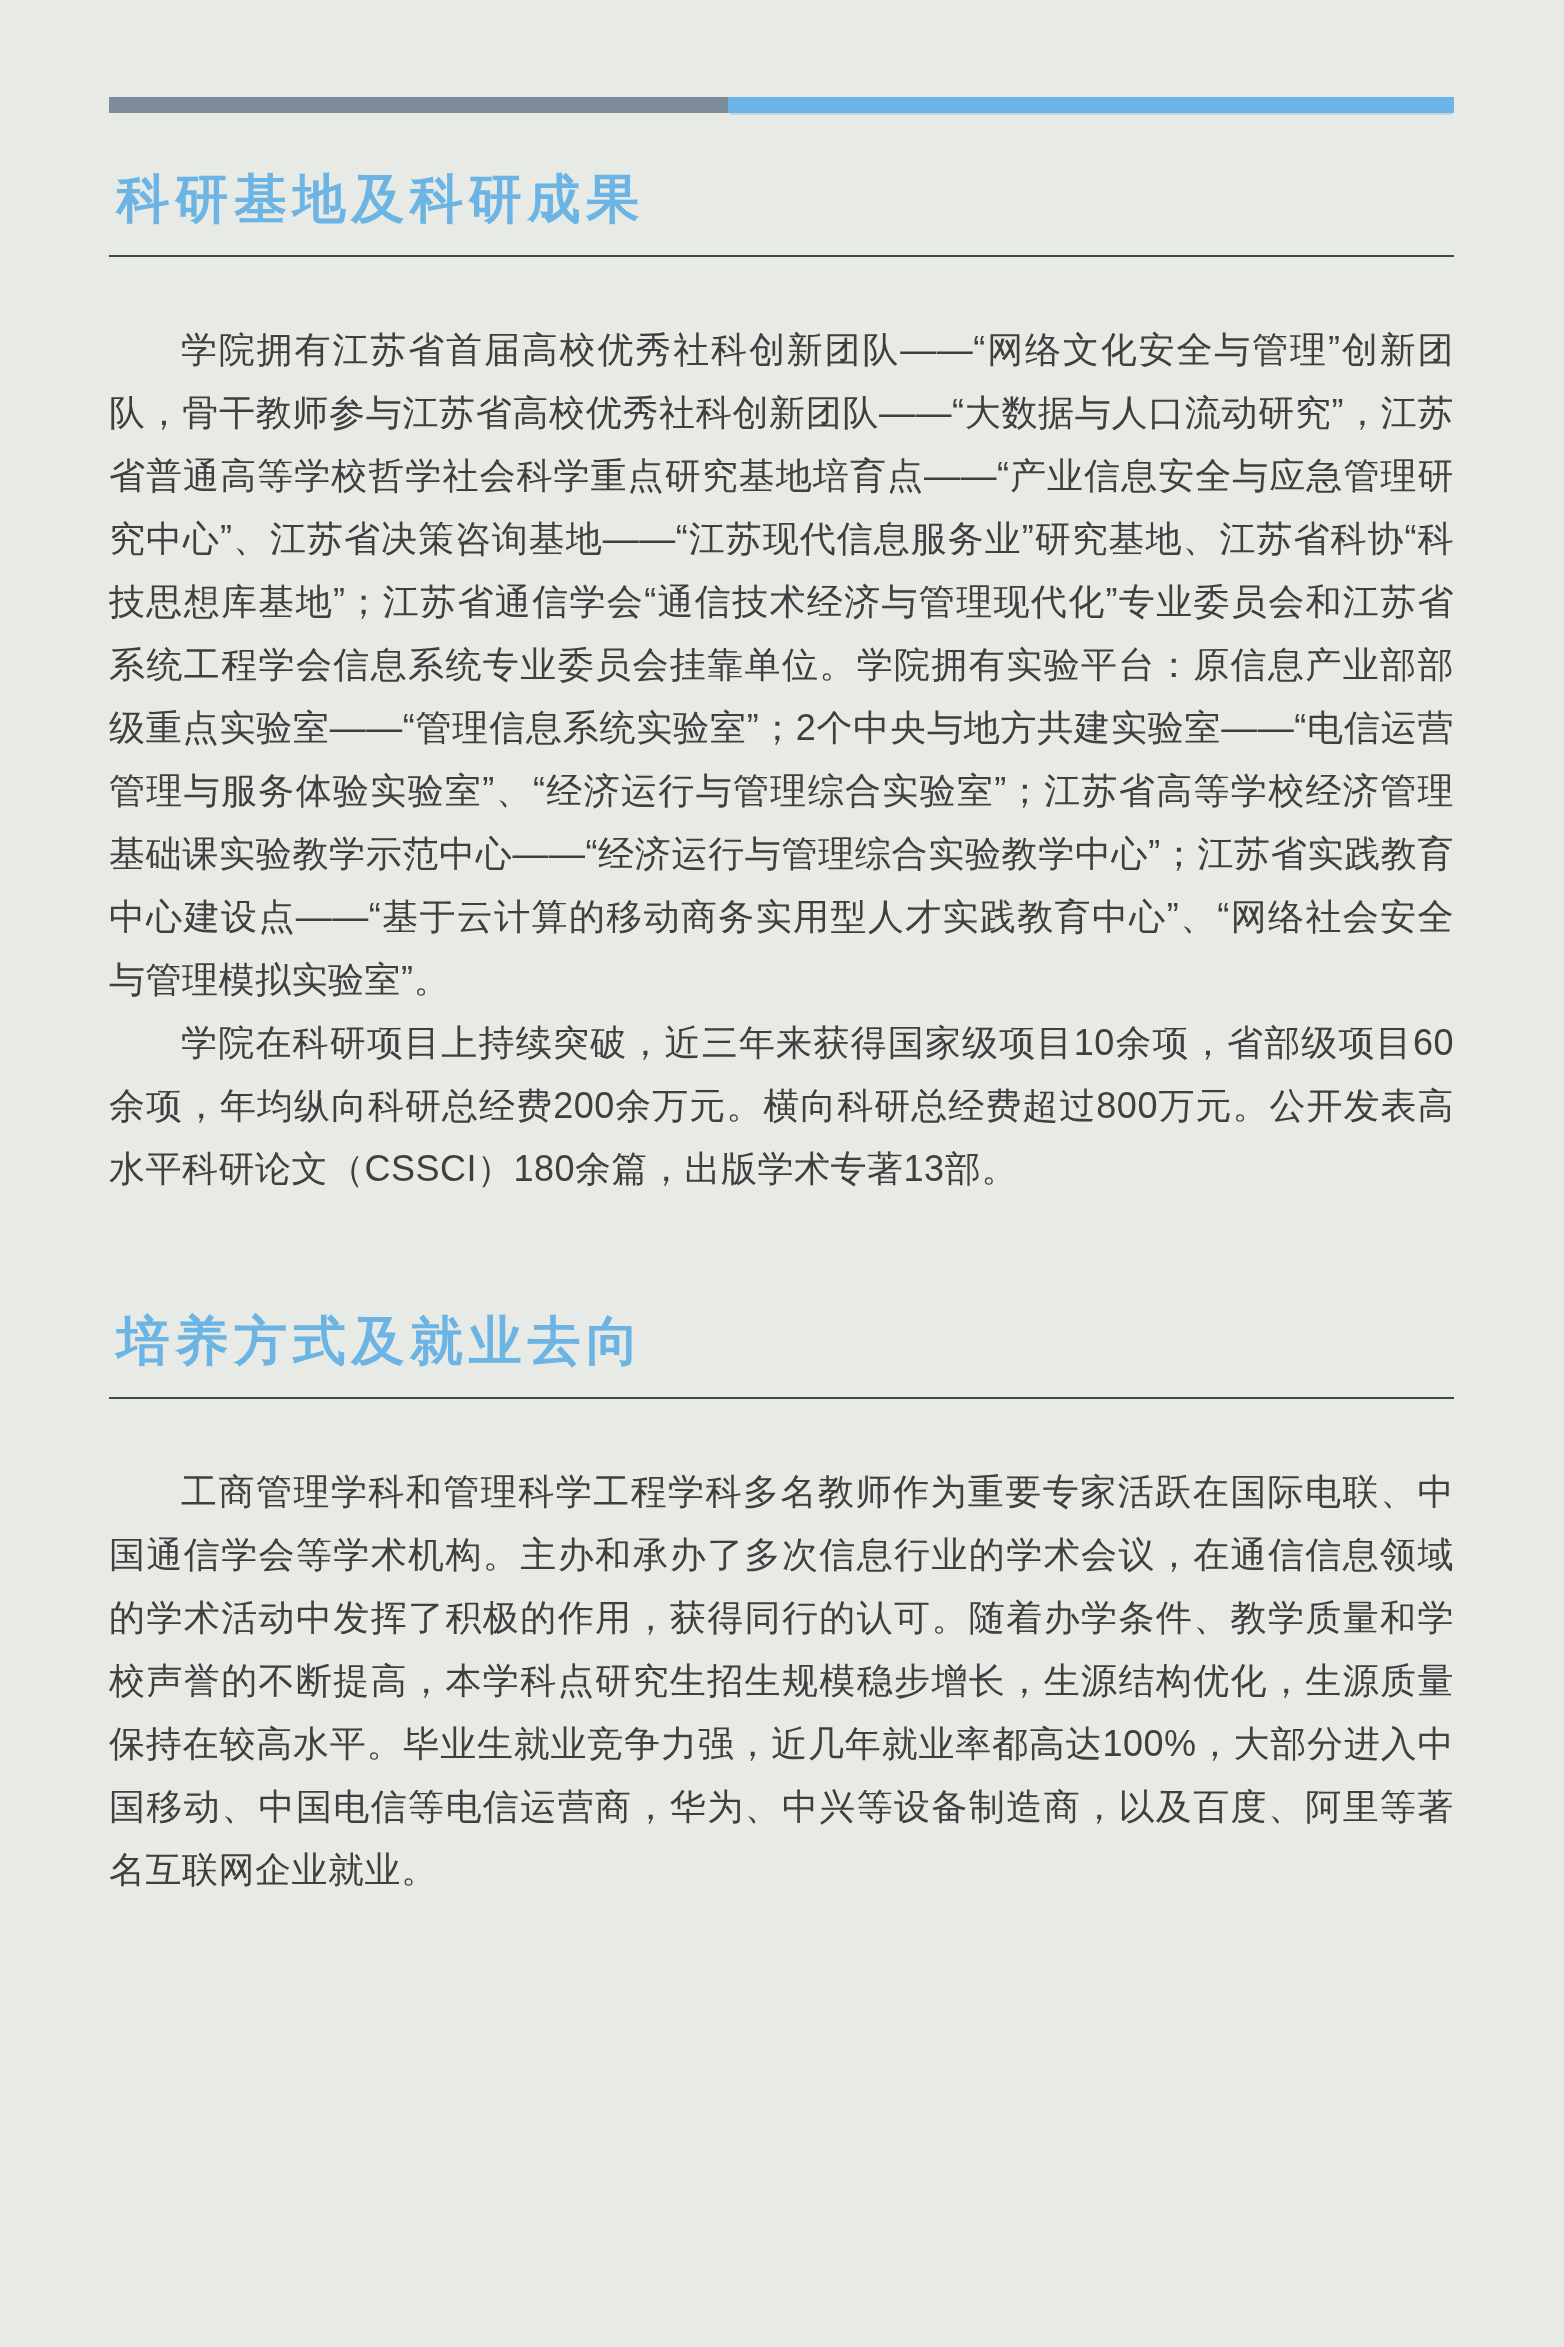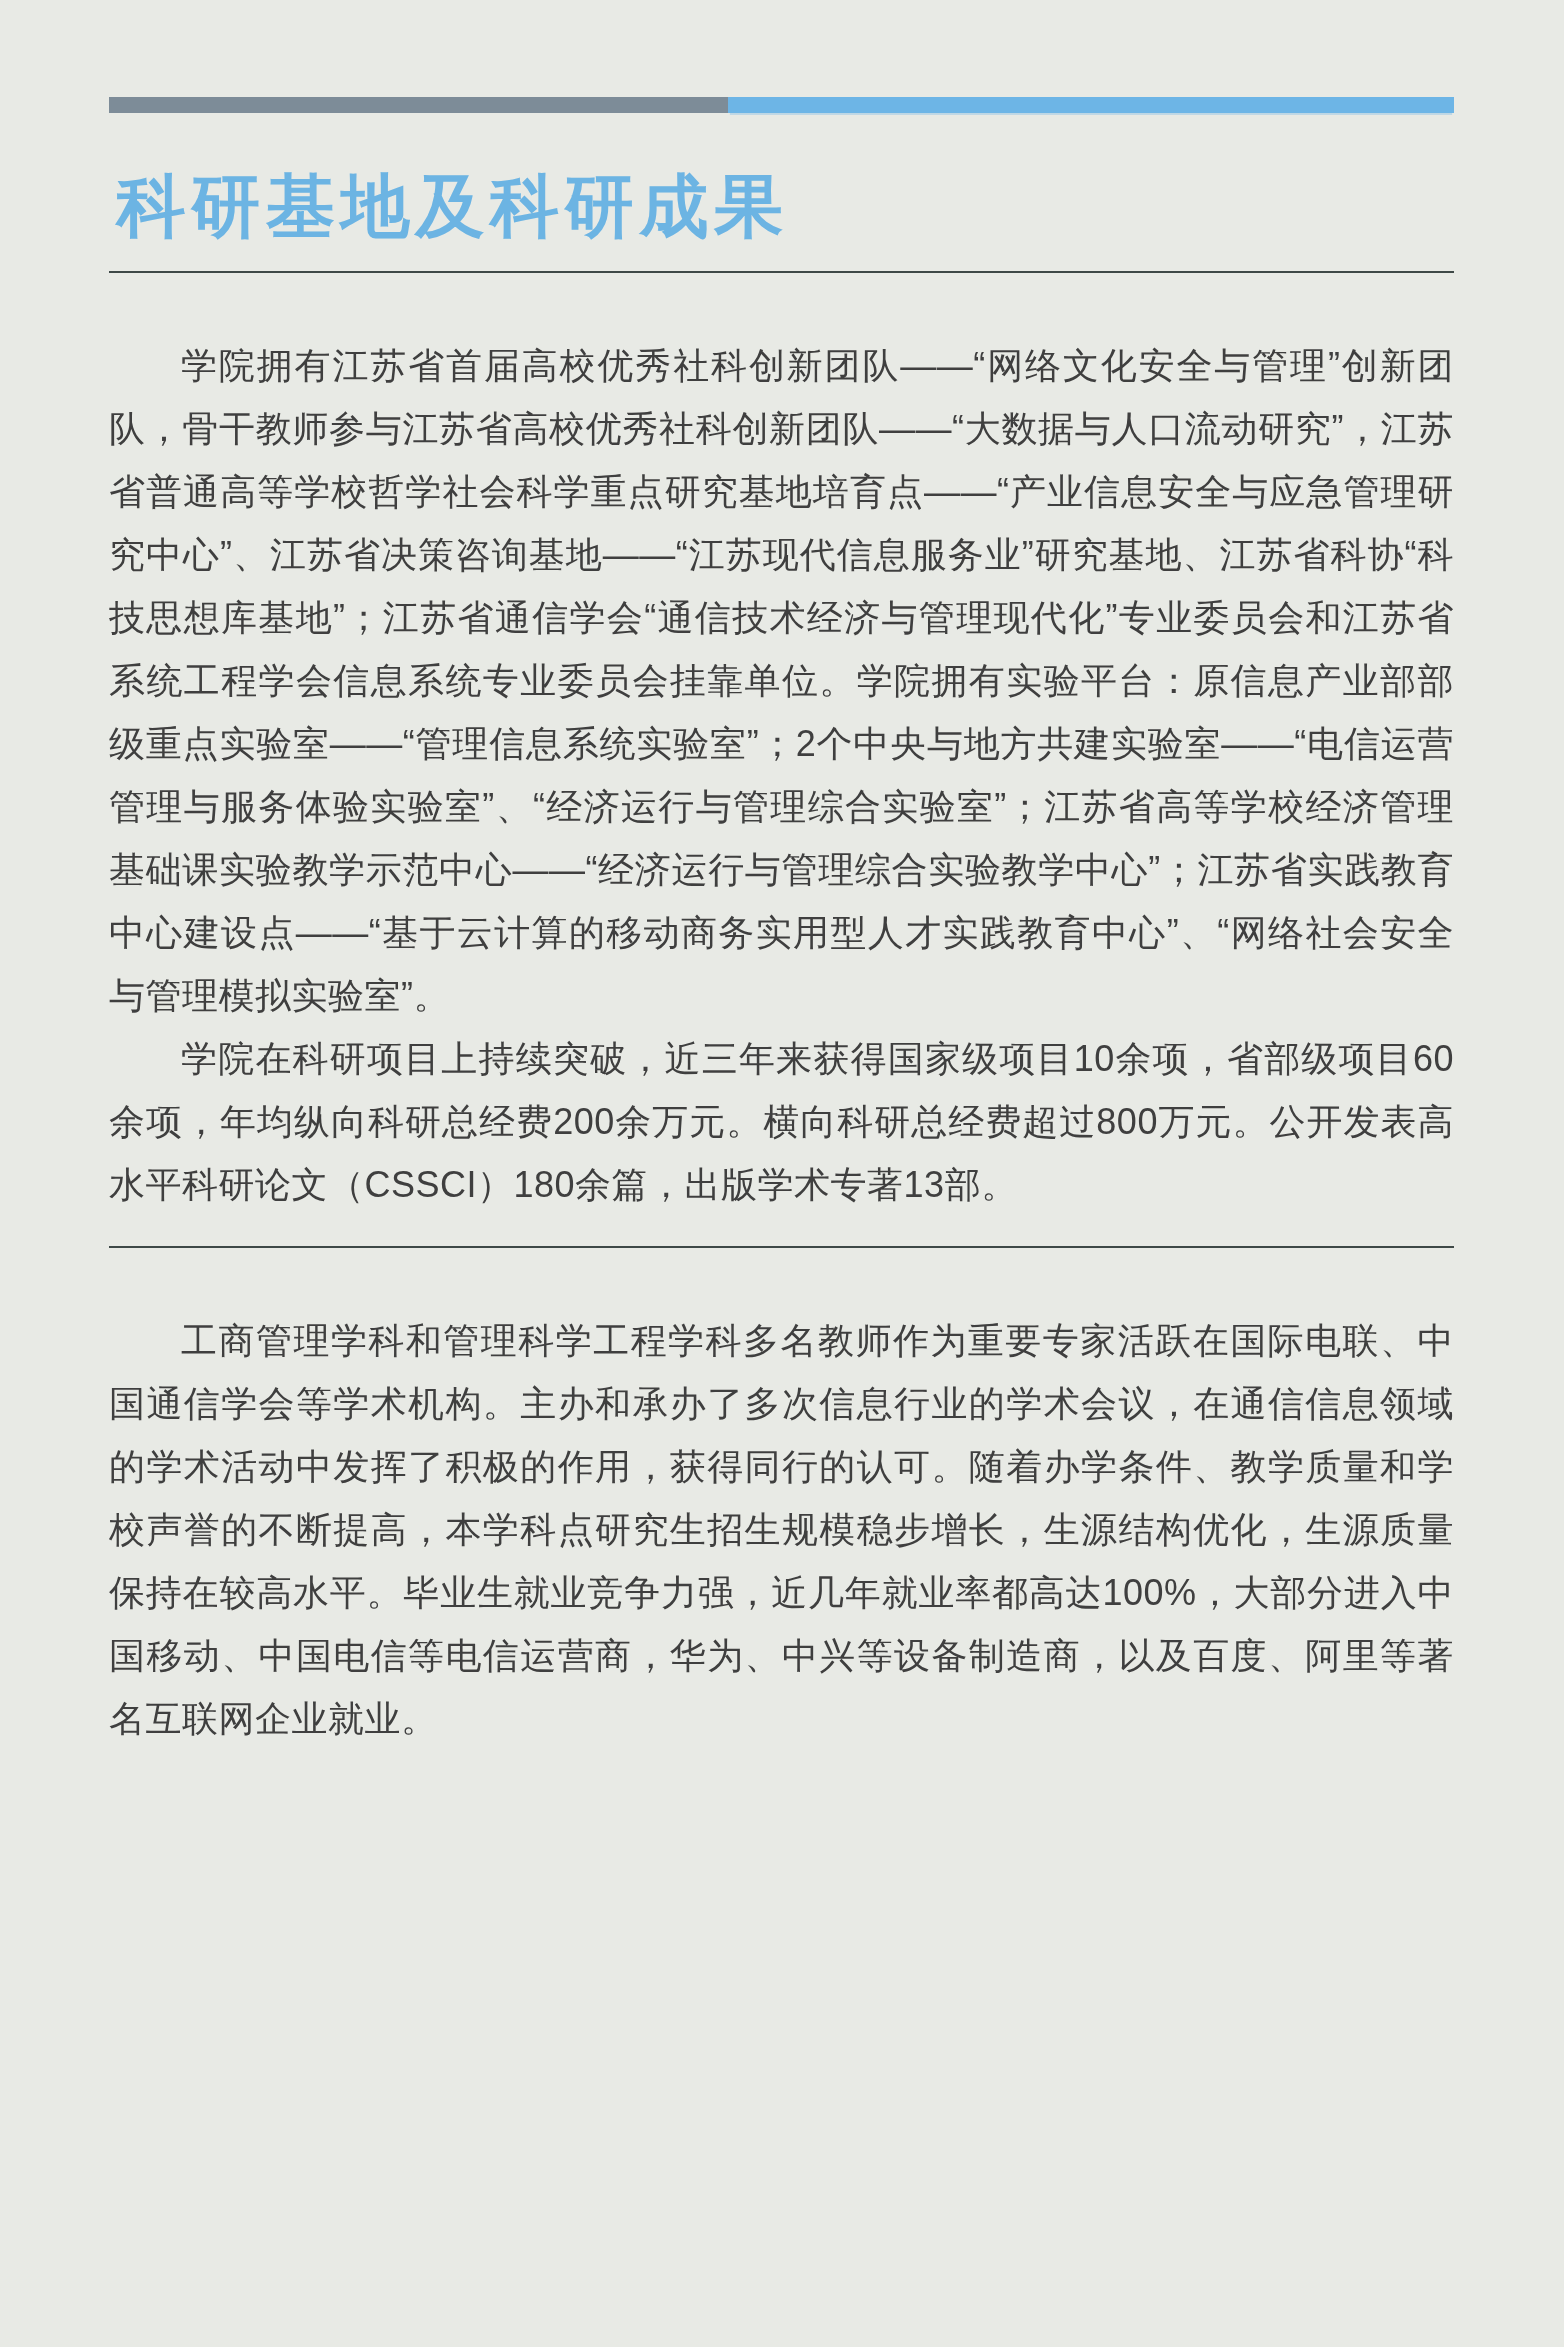--- a/index.html
+++ b/index.html
@@ -28,21 +28,21 @@
     background: #7d8c98;
   }
   .bar-blue {
     flex: 1 1 auto;
     background: #6db5e6;
     box-shadow: 0 3.8px 0 -1.9px rgba(109, 181, 230, 0.35);
   }
   
   .section-title {
     margin: 59px 0 0 7.6px;
-    font-size: 69px;
+    font-size: 53px;
     line-height: 1;
     font-weight: bold;
     letter-spacing: 5.7px;
     color: #6cb4e3;
   }
   .section-title.second {
     margin-top: 114px;
   }
   .divider {
     border: none;
@@ -76,20 +76,21 @@
   <section>
     <h1 class="section-title">科研基地及科研成果</h1>
     <hr class="divider">
     <div class="paragraphs">
       <p>学院拥有江苏省首届高校优秀社科创新团队——“网络文化安全与管理”创新团队，骨干教师参与江苏省高校优秀社科创新团队——“大数据与人口流动研究”，江苏省普通高等学校哲学社会科学重点研究基地培育点——“产业信息安全与应急管理研究中心”、江苏省决策咨询基地——“江苏现代信息服务业”研究基地、江苏省科协“科技思想库基地”；江苏省通信学会“通信技术经济与管理现代化”专业委员会和江苏省系统工程学会信息系统专业委员会挂靠单位。学院拥有实验平台：原信息产业部部级重点实验室——“管理信息系统实验室”；2个中央与地方共建实验室——“电信运营管理与服务体验实验室”、“经济运行与管理综合实验室”；江苏省高等学校经济管理基础课实验教学示范中心——“经济运行与管理综合实验教学中心”；江苏省实践教育中心建设点——“基于云计算的移动商务实用型人才实践教育中心”、“网络社会安全与管理模拟实验室”。</p>
       <p>学院在科研项目上持续突破，近三年来获得国家级项目10余项，省部级项目60余项，年均纵向科研总经费200余万元。横向科研总经费超过800万元。公开发表高水平科研论文（CSSCI）180余篇，出版学术专著13部。</p>
     </div>
   </section>
 
   <section>
+    <h1 class="section-title second">培养方式及就业去向</h1>
     <hr class="divider">
     <div class="paragraphs">
       <p>工商管理学科和管理科学工程学科多名教师作为重要专家活跃在国际电联、中国通信学会等学术机构。主办和承办了多次信息行业的学术会议，在通信信息领域的学术活动中发挥了积极的作用，获得同行的认可。随着办学条件、教学质量和学校声誉的不断提高，本学科点研究生招生规模稳步增长，生源结构优化，生源质量保持在较高水平。毕业生就业竞争力强，近几年就业率都高达100%，大部分进入中国移动、中国电信等电信运营商，华为、中兴等设备制造商，以及百度、阿里等著名互联网企业就业。</p>
     </div>
   </section>
 
 </div>
 
 
 </body></html>

